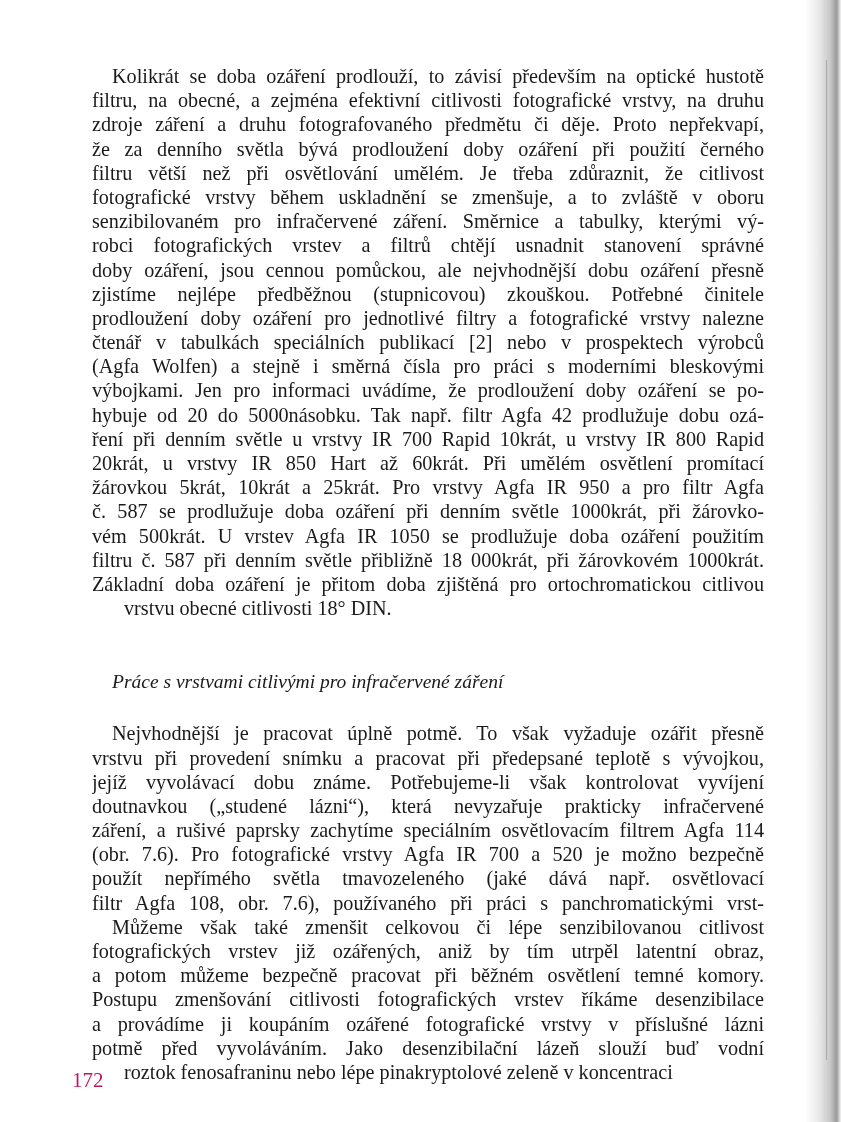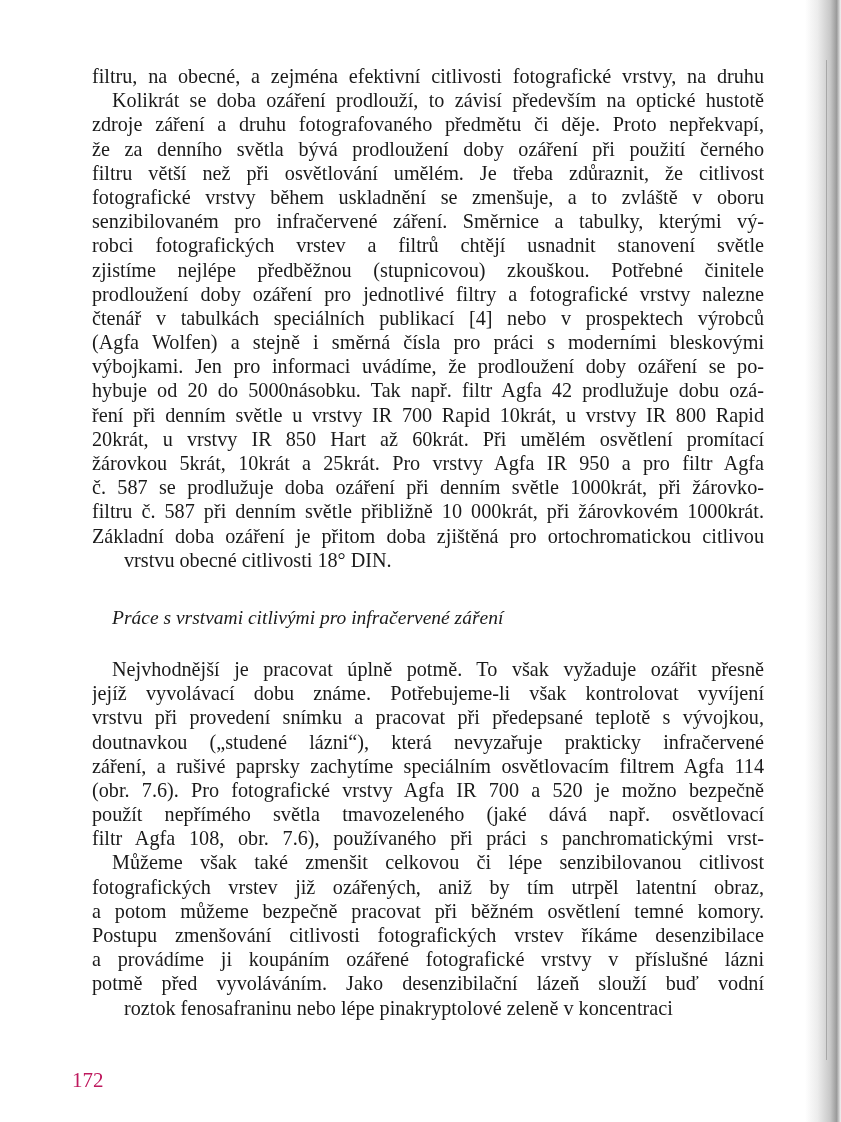--- a/index.html
+++ b/index.html
@@ -23,66 +23,68 @@
     font-size: 20.2px;
   }
   .para .line {
     display: block; height: 24.2px; line-height: 24.2px;
     text-align: justify; text-align-last: justify; white-space: nowrap;
     overflow: hidden;
   }
   .para .line.last { text-align-last: left; margin-left: 32px; }
   .para .line.indent { padding-left: 20px; }
   .heading {
-    margin-top: 34px; height: 24px; line-height: 24px;
+    margin-top: 50px; height: 24px; line-height: 24px;
     font-style: italic; font-size: 19.5px; padding-left: 20px;
   }
   .gap { height: 27px; }
   .page-number {
     position: absolute; left: 72px; top: 1068px;
     font-family: "Liberation Serif", "DejaVu Serif", serif;
     font-size: 21px; color: #be185d;
   }
 </style>
 </head>
 <body>
 
 <div class="gutter"></div>
 <div class="gutter-line"></div>
 
 <div class="page">
   <div class="para" id="p1">
+      <span class="line indent">Kolikrát se doba ozáření prodlouží, to závisí především na optické hustotě</span>
       <span class="line">filtru, na obecné, a zejména efektivní citlivosti fotografické vrstvy, na druhu</span>
-      <span class="line indent">Kolikrát se doba ozáření prodlouží, to závisí především na optické hustotě</span>
       <span class="line">zdroje záření a druhu fotografovaného předmětu či děje. Proto nepřekvapí,</span>
       <span class="line">že za denního světla bývá prodloužení doby ozáření při použití černého</span>
       <span class="line">filtru větší než při osvětlování umělém. Je třeba zdůraznit, že citlivost</span>
       <span class="line">fotografické vrstvy během uskladnění se zmenšuje, a to zvláště v oboru</span>
       <span class="line">senzibilovaném pro infračervené záření. Směrnice a tabulky, kterými vý-</span>
-      <span class="line">robci fotografických vrstev a filtrů chtějí usnadnit stanovení světle</span>
+      <span class="line">robci fotografických vrstev a filtrů chtějí usnadnit stanovení správné</span>
+      <span class="line">doby ozáření, jsou cennou pomůckou, ale nejvhodnější dobu ozáření přesně</span>
       <span class="line">zjistíme nejlépe předběžnou (stupnicovou) zkouškou. Potřebné činitele</span>
       <span class="line">prodloužení doby ozáření pro jednotlivé filtry a fotografické vrstvy nalezne</span>
-      <span class="line">čtenář v tabulkách speciálních publikací [4] nebo v prospektech výrobců</span>
+      <span class="line">čtenář v tabulkách speciálních publikací [2] nebo v prospektech výrobců</span>
       <span class="line">(Agfa Wolfen) a stejně i směrná čísla pro práci s moderními bleskovými</span>
       <span class="line">výbojkami. Jen pro informaci uvádíme, že prodloužení doby ozáření se po-</span>
       <span class="line">hybuje od 20 do 5000násobku. Tak např. filtr Agfa 42 prodlužuje dobu ozá-</span>
       <span class="line">ření při denním světle u vrstvy IR 700 Rapid 10krát, u vrstvy IR 800 Rapid</span>
       <span class="line">20krát, u vrstvy IR 850 Hart až 60krát. Při umělém osvětlení promítací</span>
       <span class="line">žárovkou 5krát, 10krát a 25krát. Pro vrstvy Agfa IR 950 a pro filtr Agfa</span>
       <span class="line">č. 587 se prodlužuje doba ozáření při denním světle 1000krát, při žárovko-</span>
-      <span class="line">filtru č. 587 při denním světle přibližně 10 000krát, při žárovkovém 1000krát.</span>
+      <span class="line">vém 500krát. U vrstev Agfa IR 1050 se prodlužuje doba ozáření použitím</span>
+      <span class="line">filtru č. 587 při denním světle přibližně 18 000krát, při žárovkovém 1000krát.</span>
       <span class="line">Základní doba ozáření je přitom doba zjištěná pro ortochromatickou citlivou</span>
       <span class="line last">vrstvu obecné citlivosti 18° DIN.</span>
     </div>
   <div class="heading">Práce s vrstvami citlivými pro infračervené záření</div>
   <div class="gap"></div>
   <div class="para" id="p2">
       <span class="line indent">Nejvhodnější je pracovat úplně potmě. To však vyžaduje ozářit přesně</span>
+      <span class="line">vrstvu při provedení snímku a pracovat při předepsané teplotě s vývojkou,</span>
       <span class="line">jejíž vyvolávací dobu známe. Potřebujeme-li však kontrolovat vyvíjení</span>
-      <span class="line">vrstvu při provedení snímku a pracovat při předepsané teplotě s vývojkou,</span>
       <span class="line">doutnavkou („studené lázni“), která nevyzařuje prakticky infračervené</span>
       <span class="line">záření, a rušivé paprsky zachytíme speciálním osvětlovacím filtrem Agfa 114</span>
       <span class="line">(obr. 7.6). Pro fotografické vrstvy Agfa IR 700 a 520 je možno bezpečně</span>
       <span class="line">použít nepřímého světla tmavozeleného (jaké dává např. osvětlovací</span>
       <span class="line">filtr Agfa 108, obr. 7.6), používaného při práci s panchromatickými vrst-</span>
     </div>
   <div class="para" id="p3">
       <span class="line indent">Můžeme však také zmenšit celkovou či lépe senzibilovanou citlivost</span>
       <span class="line">fotografických vrstev již ozářených, aniž by tím utrpěl latentní obraz,</span>
       <span class="line">a potom můžeme bezpečně pracovat při běžném osvětlení temné komory.</span>

